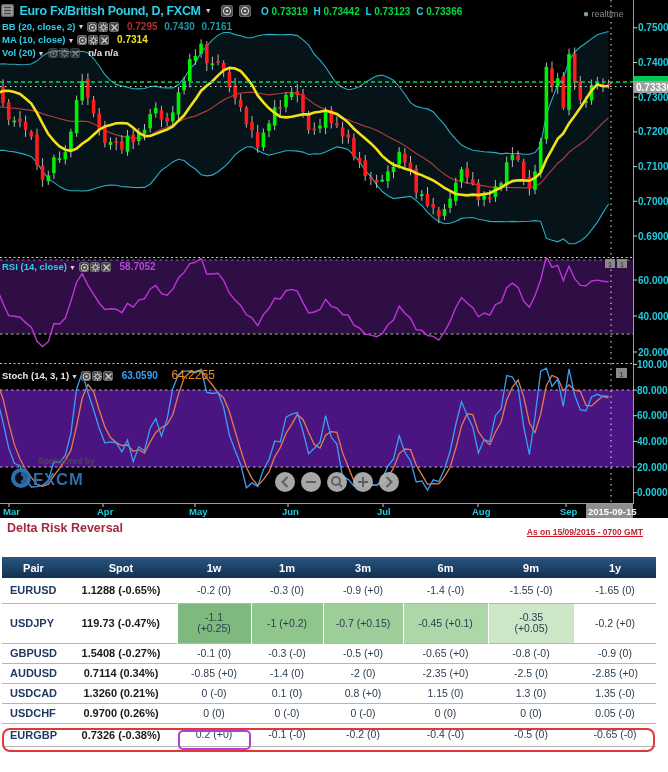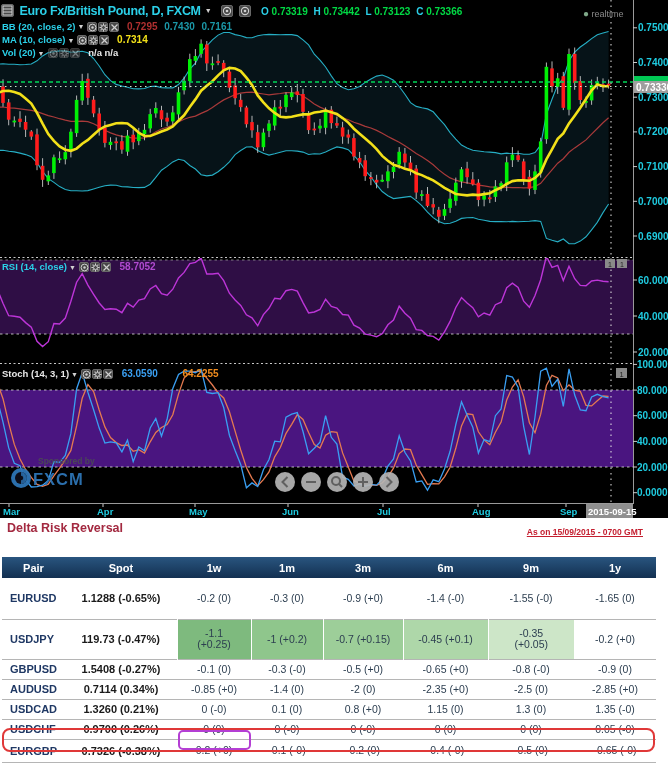--- a/index.html
+++ b/index.html
@@ -381,21 +381,21 @@
             <line x1="1.6" y1="7.4" x2="2.7" y2="6.3"></line>
             <line x1="6.3" y1="2.7" x2="7.4" y2="1.6"></line>
           </g>
         </svg></span><span class="ib"><svg width="9" height="9" viewBox="0 0 9 9">
           <g stroke="#cfcfcf" stroke-width="1.3">
             <line x1="1.5" y1="1.5" x2="7.5" y2="7.5"></line>
             <line x1="7.5" y1="1.5" x2="1.5" y2="7.5"></line>
           </g>
         </svg></span>
   <span style="color:#3a9ff2;font-weight:bold;font-size:10px;margin-left:5px;">63.0590</span>
-  <span style="color:#f08c1e;font-weight:bold;font-size:10px;margin-left:22px;">64.2255</span>
+  <span style="color:#f08c1e;font-weight:normal;font-size:12px;margin-left:11px;">64.2255</span>
 </div>
 
 <div class="ov" style="left:7px;top:521px;color:#a32940;font-weight:bold;font-size:12.5px;">Delta Risk Reversal</div>
 <div class="ov" style="right:25px;top:527px;color:#c41e2f;font-weight:bold;font-size:8.5px;text-decoration:underline;">As on 15/09/2015 - 0700 GMT</div>
 <div class="ov" style="left:2px;top:537px;">
 <table class="rr">
 <colgroup>
           <col style="width:63px">
           <col style="width:112px">
           <col style="width:74px">
@@ -411,21 +411,21 @@
             <th>Spot</th>
             <th>1w</th>
             <th>1m</th>
             <th>3m</th>
             <th>6m</th>
             <th>9m</th>
             <th>1y</th>
           </tr>
         </thead>
 <tbody>
-<tr style="height:41px">
+<tr style="height:25px">
             <td class="pair">EURUSD</td>
             <td class="spot">1.1288 (-0.65%)</td>
             <td class="val">-0.2 (0)</td>
             <td class="val">-0.3 (0)</td>
             <td class="val">-0.9 (+0)</td>
             <td class="val">-1.4 (-0)</td>
             <td class="val">-1.55 (-0)</td>
             <td class="val">-1.65 (0)</td>
           </tr>
 <tr style="height:40px">

